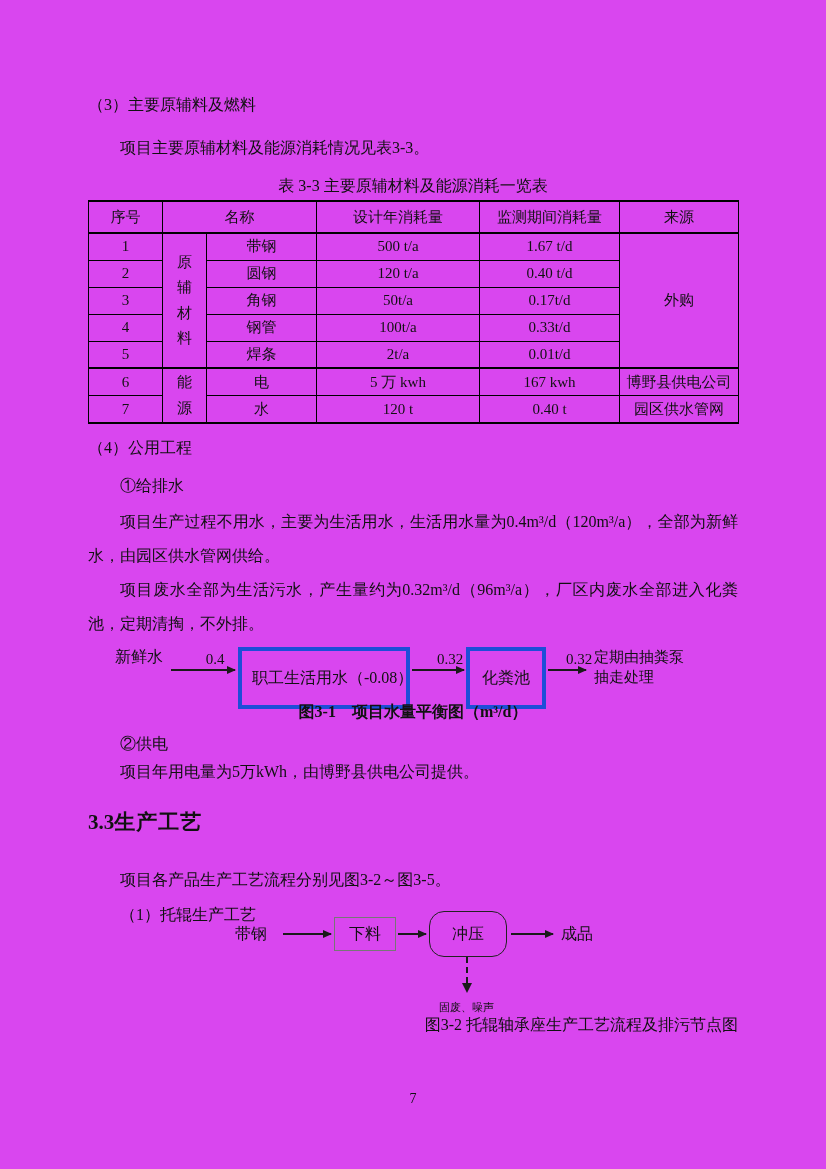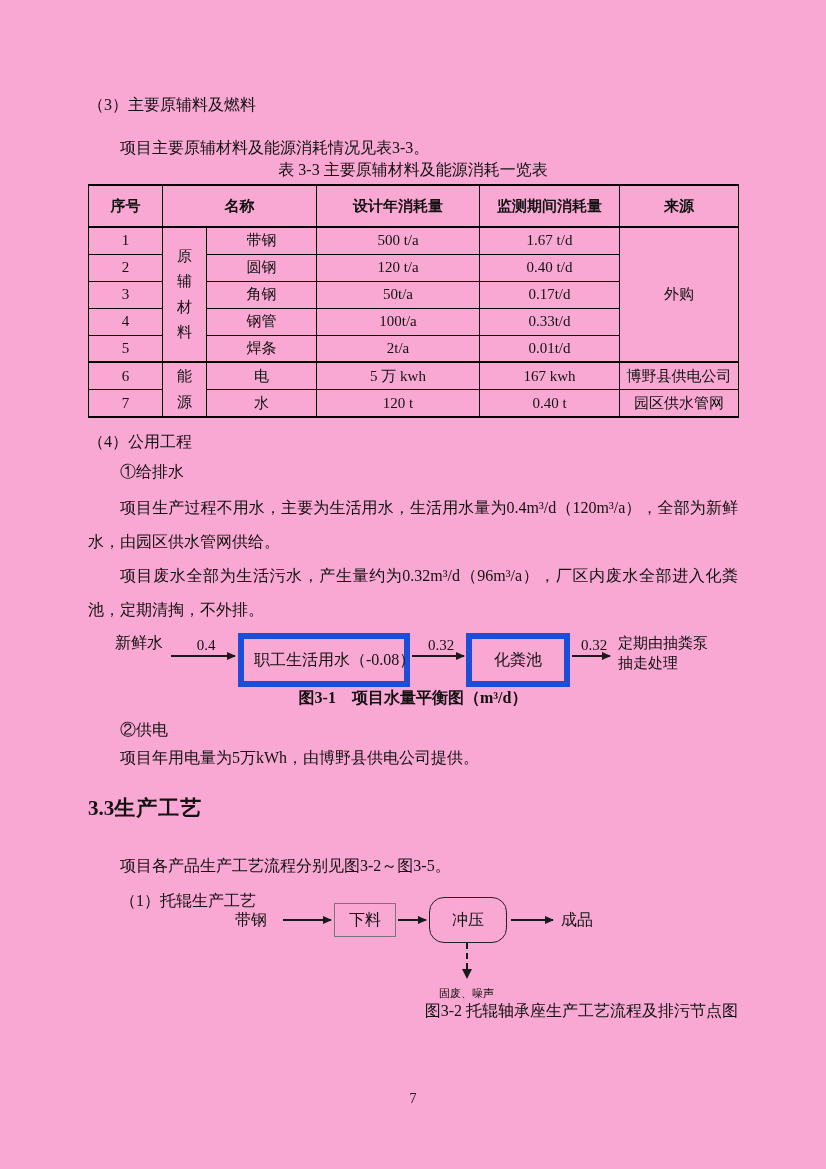--- a/index.html
+++ b/index.html
@@ -1,84 +1,84 @@
 <!DOCTYPE html>
 <html><head>
 <meta charset="utf-8">
 <style>
   * { margin:0; padding:0; box-sizing:border-box; }
   html,body { background:#ffffff; }
   .page {
     position:relative;
     width:826px; height:1169px;
     margin:0 auto;
-    background:#f9a8d4;
+    background:#d946ef;
     color:#111;
     font-family:"Liberation Serif","DejaVu Serif",serif;
     font-size:16px;
     overflow:hidden;
   }
   .content { padding:94px 88px 0 88px; }
 
   .line { line-height:22px; }
   .indent { text-indent:2em; }
   .para {
     line-height:34px;
     text-align:justify;
     text-indent:2em;
   }
 
   
-  .tbl-caption { text-align:center; line-height:22px; margin-top:0; }
+  .tbl-caption { text-align:center; line-height:22px; margin-top:16px; }
   table.consume {
     width:100%;
     border-collapse:collapse;
     margin-top:3px;
     font-size:15px;
     table-layout:fixed;
     border-top:2.5px solid #000;
     border-bottom:2.5px solid #000;
   }
   table.consume th, table.consume td {
     border:1px solid #000;
     text-align:center;
     vertical-align:middle;
     font-weight:normal;
     padding:1px 2px;
   }
-  table.consume th { height:42px; border-bottom:2px solid #000;font-weight:bold; }
+  table.consume th { height:32px; border-bottom:2px solid #000; }
   table.consume td { height:27px; }
   table.consume tr.grp td { border-top:2px solid #000; }
   .vtext { display:inline-block; width:1.15em; line-height:1.7; vertical-align:middle; }
 
   
   .flow-row { display:flex; align-items:flex-start; }
   .fig1 { margin-top:6px; height:46px; margin-left:27px; }
   .flow-box {
-    border:6px solid #1d4ed8;
-    padding:10px 10px;
+    border:4px solid #1d4ed8;
+    padding:16px 10px;
     line-height:22px;
     text-align:center;
     white-space:nowrap;
   }
   .harrow {
     position:relative;
     height:2px; background:#1a1a1a;
     flex:none; align-self:center;
   }
   .harrow .head {
     position:absolute; right:-1px; top:50%;
     transform:translateY(-50%);
     width:0; height:0;
     border-left:9px solid #1a1a1a;
     border-top:4.5px solid transparent;
     border-bottom:4.5px solid transparent;
   }
   .harrow .lbl {
-    position:absolute; bottom:4px; left:3px; width:100%;
+    position:absolute; bottom:4px; left:12px; width:100%;
     text-align:center; font-size:15px; line-height:15px;
     white-space:nowrap;
   }
   .sink { font-size:15px; line-height:20px; margin-left:8px; white-space:nowrap; }
   .fig-caption { text-align:center; line-height:22px; font-weight:bold; margin-top:8px; }
 
   .fig2 { position:relative; height:100px; margin-top:-18px; }
   .fig2-row { display:flex; align-items:center; height:52px; padding-left:147px; }
   .fig2 .flow-box.dark1 { border:1px solid #777; padding:5px 14px; }
   .fig2 .flow-box.dark2 { border:1.5px solid #222; padding:11px 22px; }
@@ -107,21 +107,21 @@
   .h33 { margin-top:18px; line-height:30px; font-weight:bold; font-size:21px; }
   .h33 .num { font-family:"Liberation Serif","DejaVu Serif",serif; }
   .h33 .txt { font-family:"Liberation Sans","DejaVu Sans",sans-serif; letter-spacing:1px; }
 
   .pageno {
     position:absolute; left:0; right:0; bottom:62px;
     text-align:center; font-size:14px; line-height:16px;
   }
 
   .mt8{margin-top:8px;} .mt10{margin-top:10px;} .mt13{margin-top:13px;}
-  .mt16{margin-top:8px;}
+  .mt16{margin-top:16px;}
   .mt21{margin-top:21px;} .mt32{margin-top:32px;}
   .lh34{line-height:34px;}
 </style>
 </head>
 <body>
 
 <div class="page">
   <div class="content">
 
     <div class="line">（3）主要原辅料及燃料</div>
@@ -208,21 +208,21 @@
       <span>新鲜水</span>
       <span class="harrow" style="width:64px; margin-left:8px;">
         <span class="lbl">0.4</span>
         <span class="head"></span>
       </span>
       <span class="flow-box" style="margin-left:3px; width:172px;">职工生活用水（-0.08）</span>
       <span class="harrow" style="width:52px; margin-left:2px;">
         <span class="lbl">0.32</span>
         <span class="head"></span>
       </span>
-      <span class="flow-box" style="margin-left:2px; width:104px;">化粪池</span>
+      <span class="flow-box" style="margin-left:2px; width:80px;">化粪池</span>
       <span class="harrow" style="width:38px; margin-left:2px;">
         <span class="lbl">0.32</span>
         <span class="head"></span>
       </span>
       <span class="sink">
         <span style="display:block;">定期由抽粪泵</span>
         <span style="display:block;">抽走处理</span>
       </span>
     </div>
     <div class="fig-caption">图3-1　项目水量平衡图（m³/d）</div>

